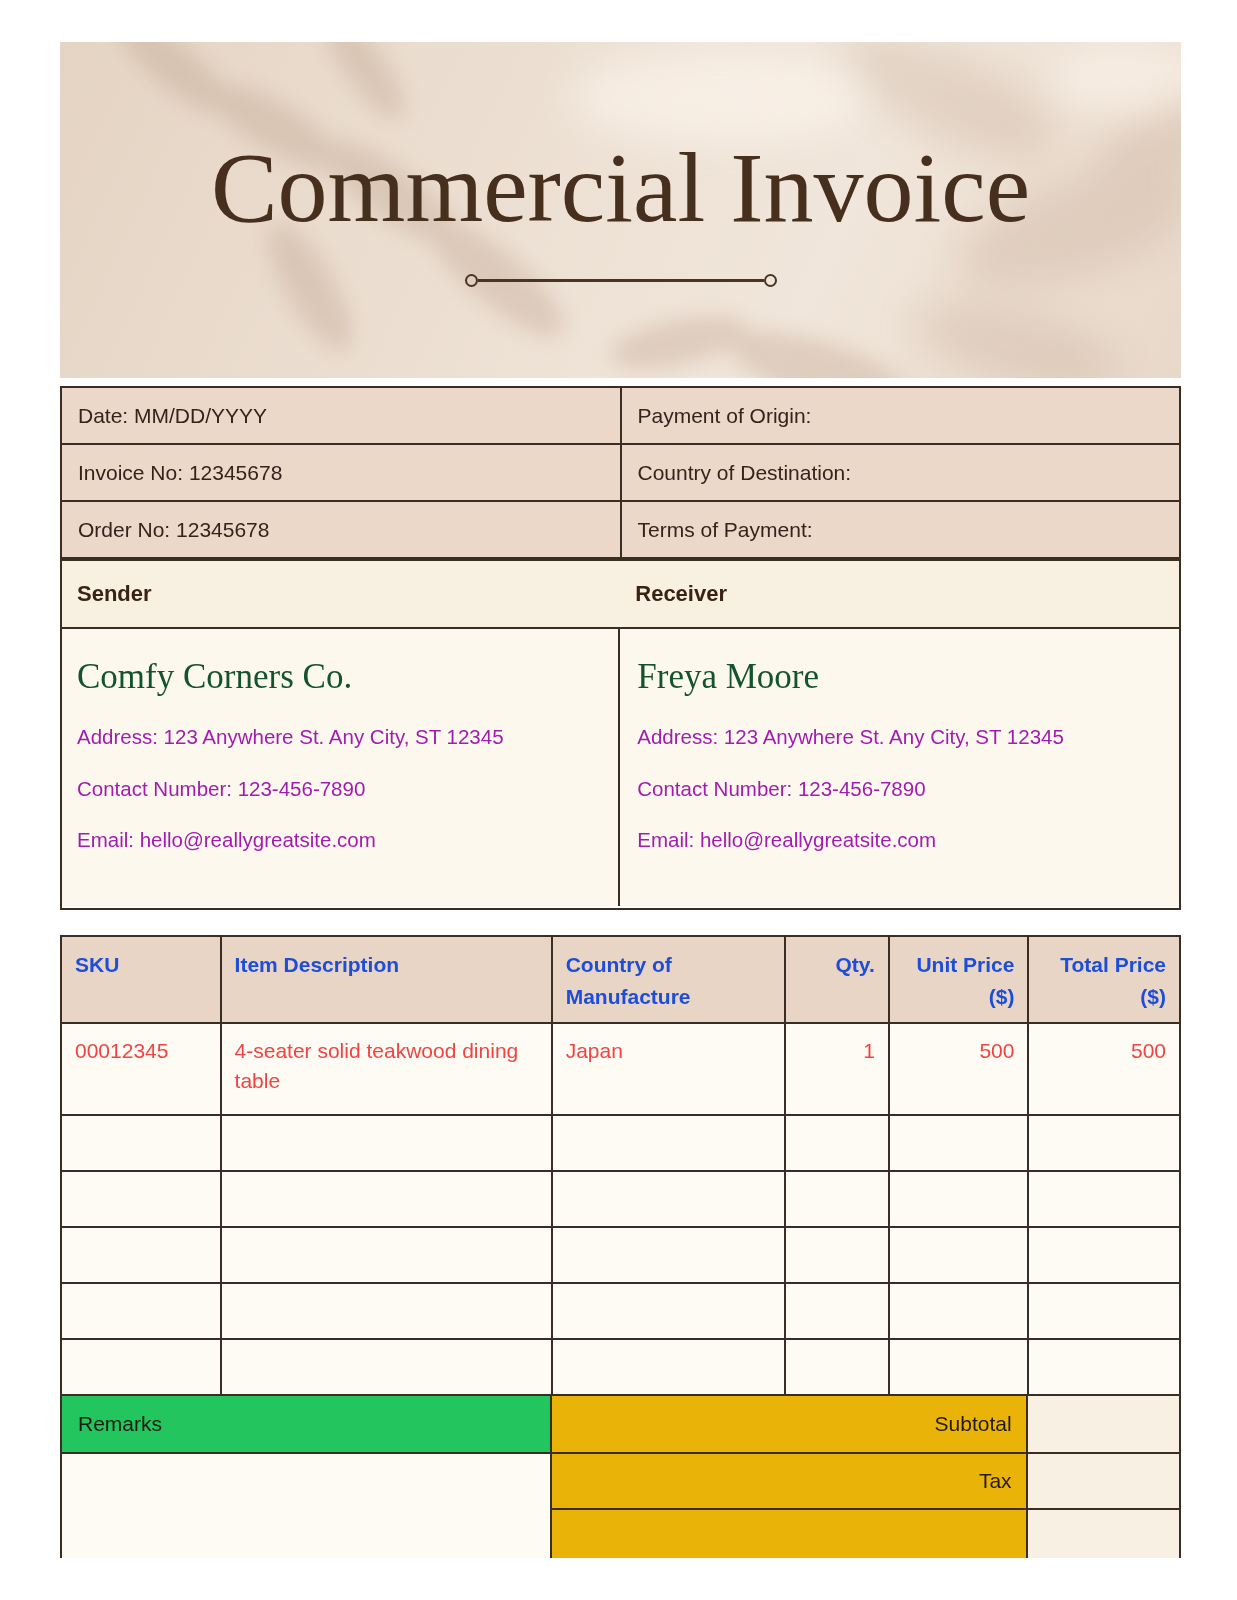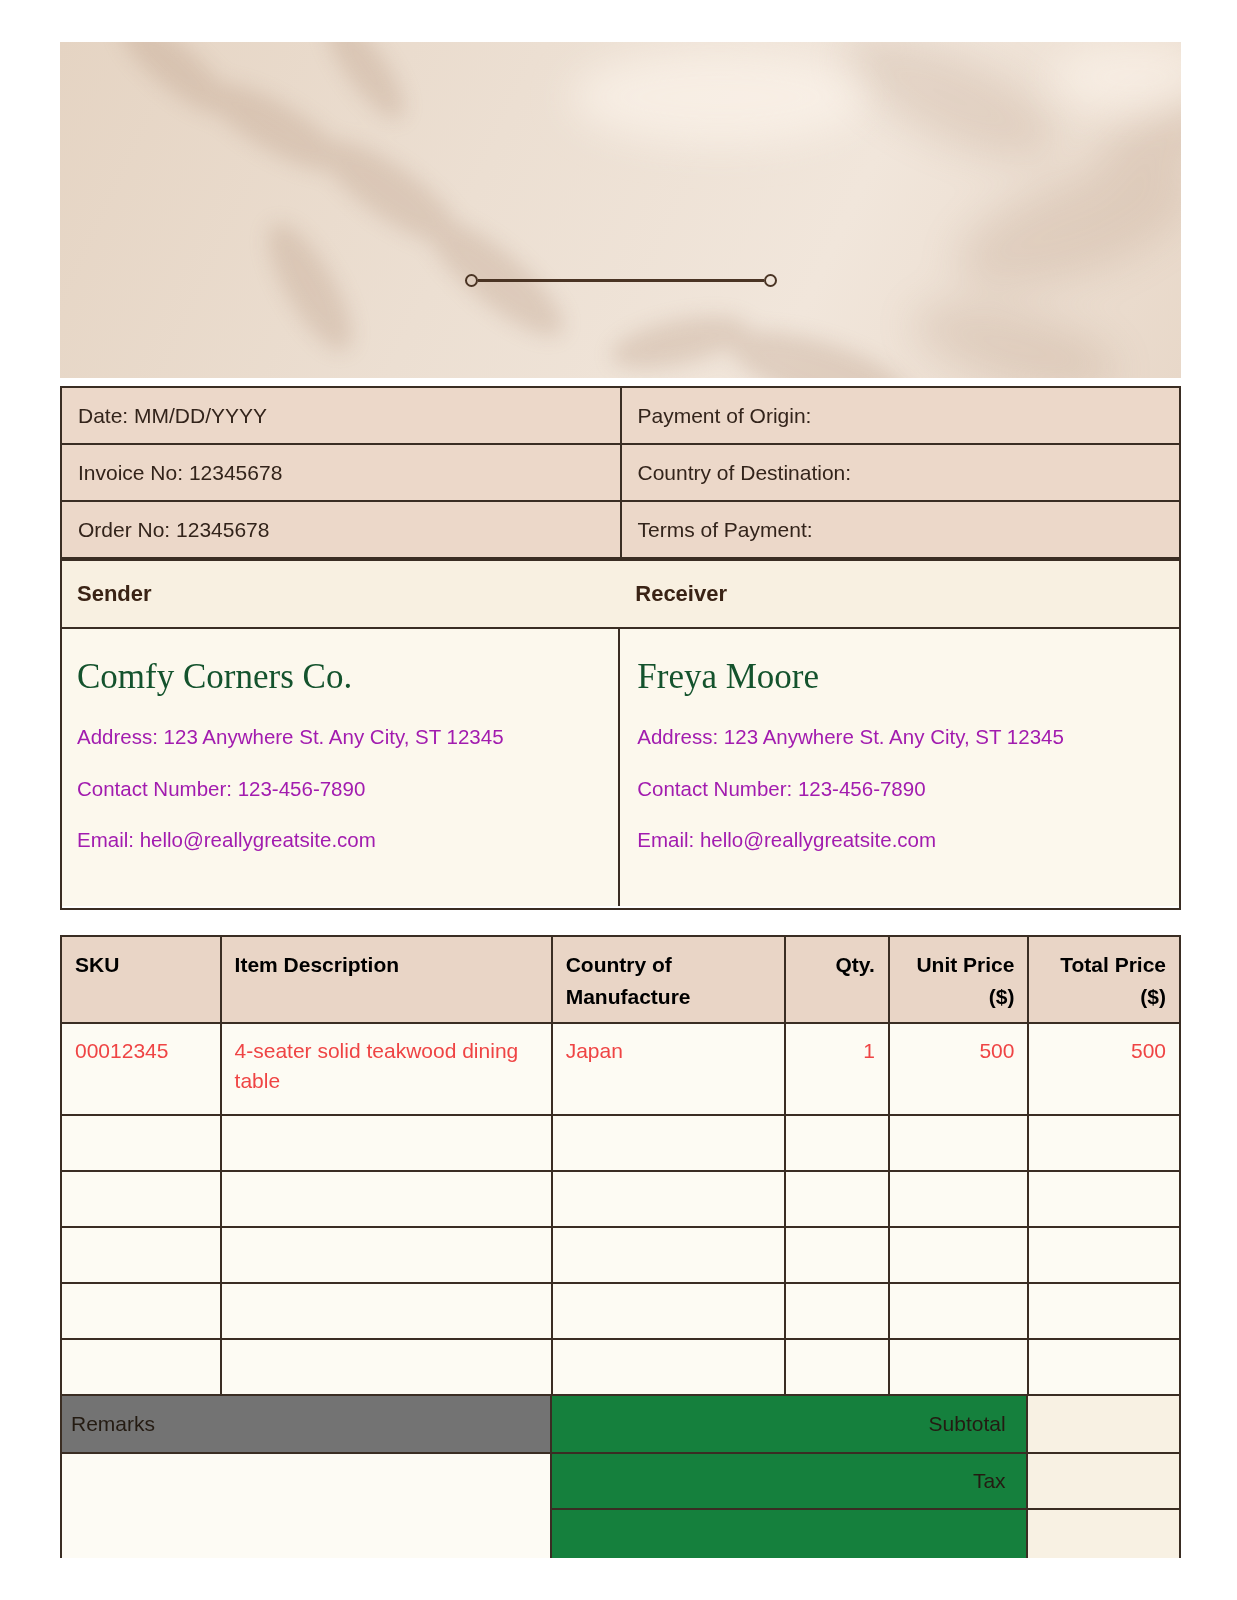--- a/index.html
+++ b/index.html
@@ -67,21 +67,21 @@
   .party-name {
     font-family:"Liberation Serif", serif;
     font-size:35px; color:#14532d; line-height:1.15;
   }
   .party-line { margin-top:29px; font-size:20.5px; color:#a21caf; line-height:1.1; }
 
   
   .items-table { margin-top:25px; }
   .items-table th, .items-table td { border:2px solid #3a2d23; }
   .items-table th {
-    background:#e9d5c6; color:#000000;
+    background:#e9d5c6; color:#1d4ed8;
     font-size:21px; font-weight:bold; text-align:left;
     vertical-align:top; padding:12px 13px 0 13px;
     line-height:1.5; white-space:pre-line; height:87px;
   }
   .items-table th.num, .items-table td.num { text-align:right; }
   .items-table td {
     background:#fdfbf3; color:#ef4444; font-size:21px;
     vertical-align:top; padding:12px 13px 0 13px; line-height:1.45;
   }
   .items-table tr.data-row td { height:92px; }
@@ -89,26 +89,26 @@
 
   
   .summary {
     display:grid;
     grid-template-columns:43.85% 42.6% 13.55%;
     grid-template-rows:58px 56px 62px;
     border-left:2px solid #3a2d23; border-right:2px solid #3a2d23;
   }
   .summary > div { font-size:21px; color:#241b12; }
   .cell-remarks {
-    background:#737373; border-right:2px solid #3a2d23; border-bottom:2px solid #3a2d23;
-    display:flex; align-items:center; padding-left:9px;text-align:right;
+    background:#22c55e; border-right:2px solid #3a2d23; border-bottom:2px solid #3a2d23;
+    display:flex; align-items:center; padding-left:16px;text-align:right;
   }
   .cell-subtotal, .cell-tax, .cell-total-partial {
-    background:#15803d; border-right:2px solid #3a2d23; border-bottom:2px solid #3a2d23;
-    display:flex; align-items:center; justify-content:flex-end; padding-right:20px;
+    background:#eab308; border-right:2px solid #3a2d23; border-bottom:2px solid #3a2d23;
+    display:flex; align-items:center; justify-content:flex-end; padding-right:14px;
   }
   .cell-cream { background:#f8f1e3; border-bottom:2px solid #3a2d23; }
   .cell-remarks-space { background:#fdfbf4; border-right:2px solid #3a2d23; grid-row:2 / 4; }
   .cell-total-partial { border-bottom:none; }
   .cell-cream.last { border-bottom:none; }
 </style>
 </head>
 <body>
 
 <div class="content">
@@ -137,20 +137,21 @@
         <ellipse cx="890" cy="55" rx="115" ry="42" transform="rotate(25 890 55)"></ellipse>
         <ellipse cx="1015" cy="185" rx="125" ry="48" transform="rotate(-20 1015 185)"></ellipse>
         <ellipse cx="955" cy="305" rx="105" ry="36" transform="rotate(15 955 305)"></ellipse>
         <ellipse cx="1105" cy="95" rx="92" ry="32" transform="rotate(-35 1105 95)"></ellipse>
       </g>
       <g filter="url(#blurB)" fill="#fff8f0" opacity="0.55">
         <ellipse cx="660" cy="55" rx="150" ry="48"></ellipse>
         <ellipse cx="1075" cy="35" rx="85" ry="38"></ellipse>
       </g>
     </svg>
+    <h1>Commercial Invoice</h1>
     <div class="title-divider">
       <span class="circle"></span>
       <span class="line"></span>
       <span class="circle"></span>
     </div>
   </header>
 
   <table class="meta-table">
     <tbody>
         <tr>

